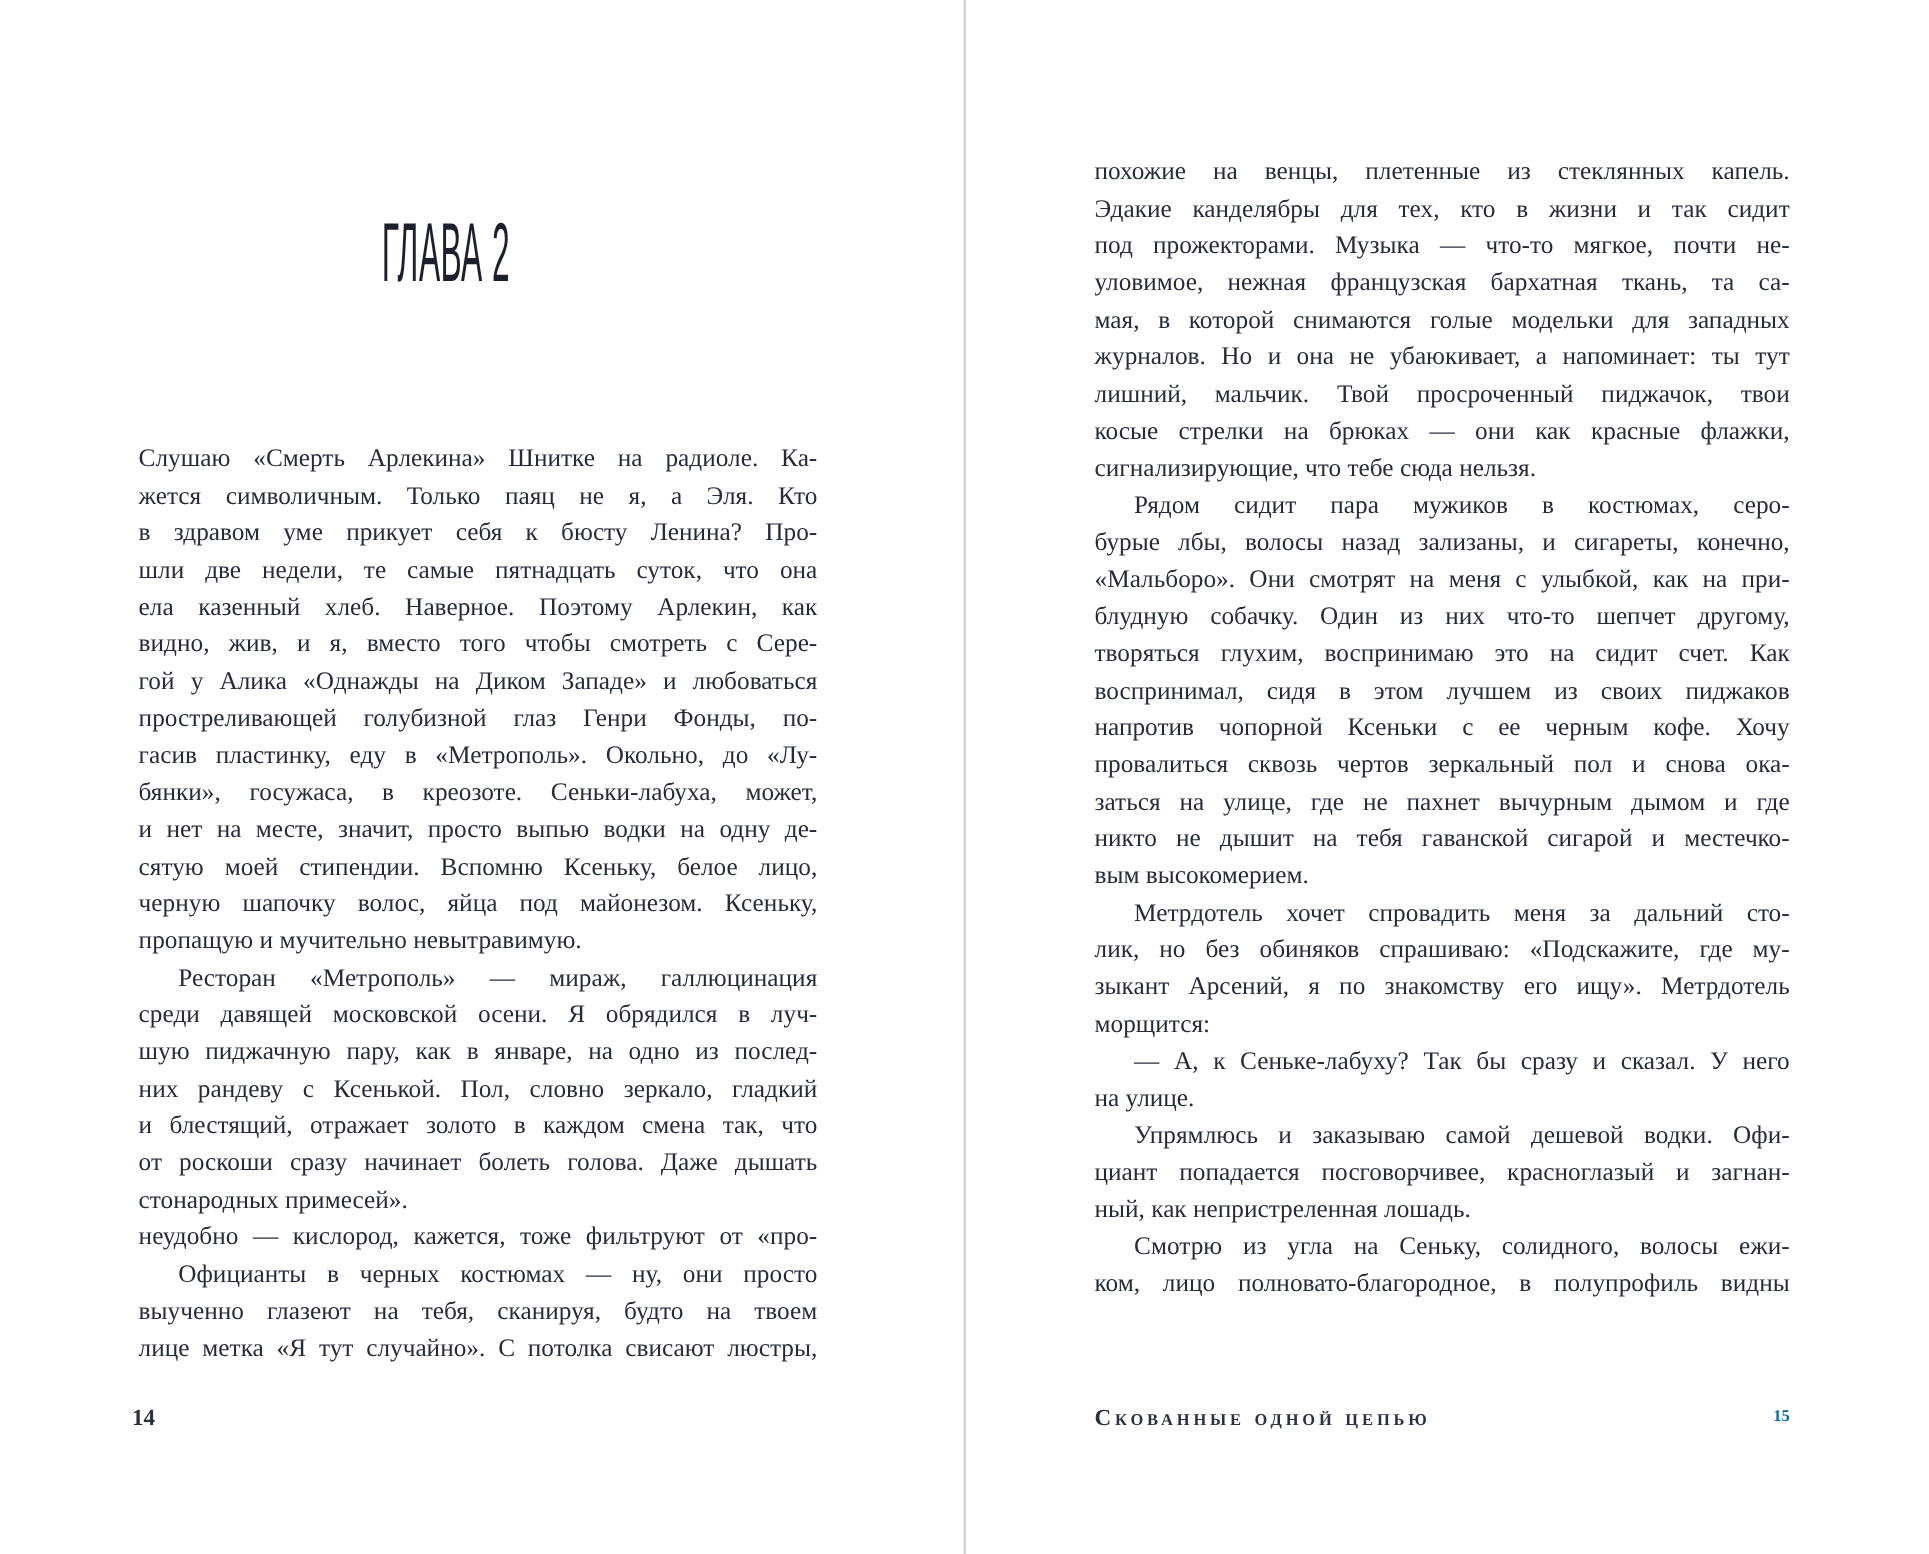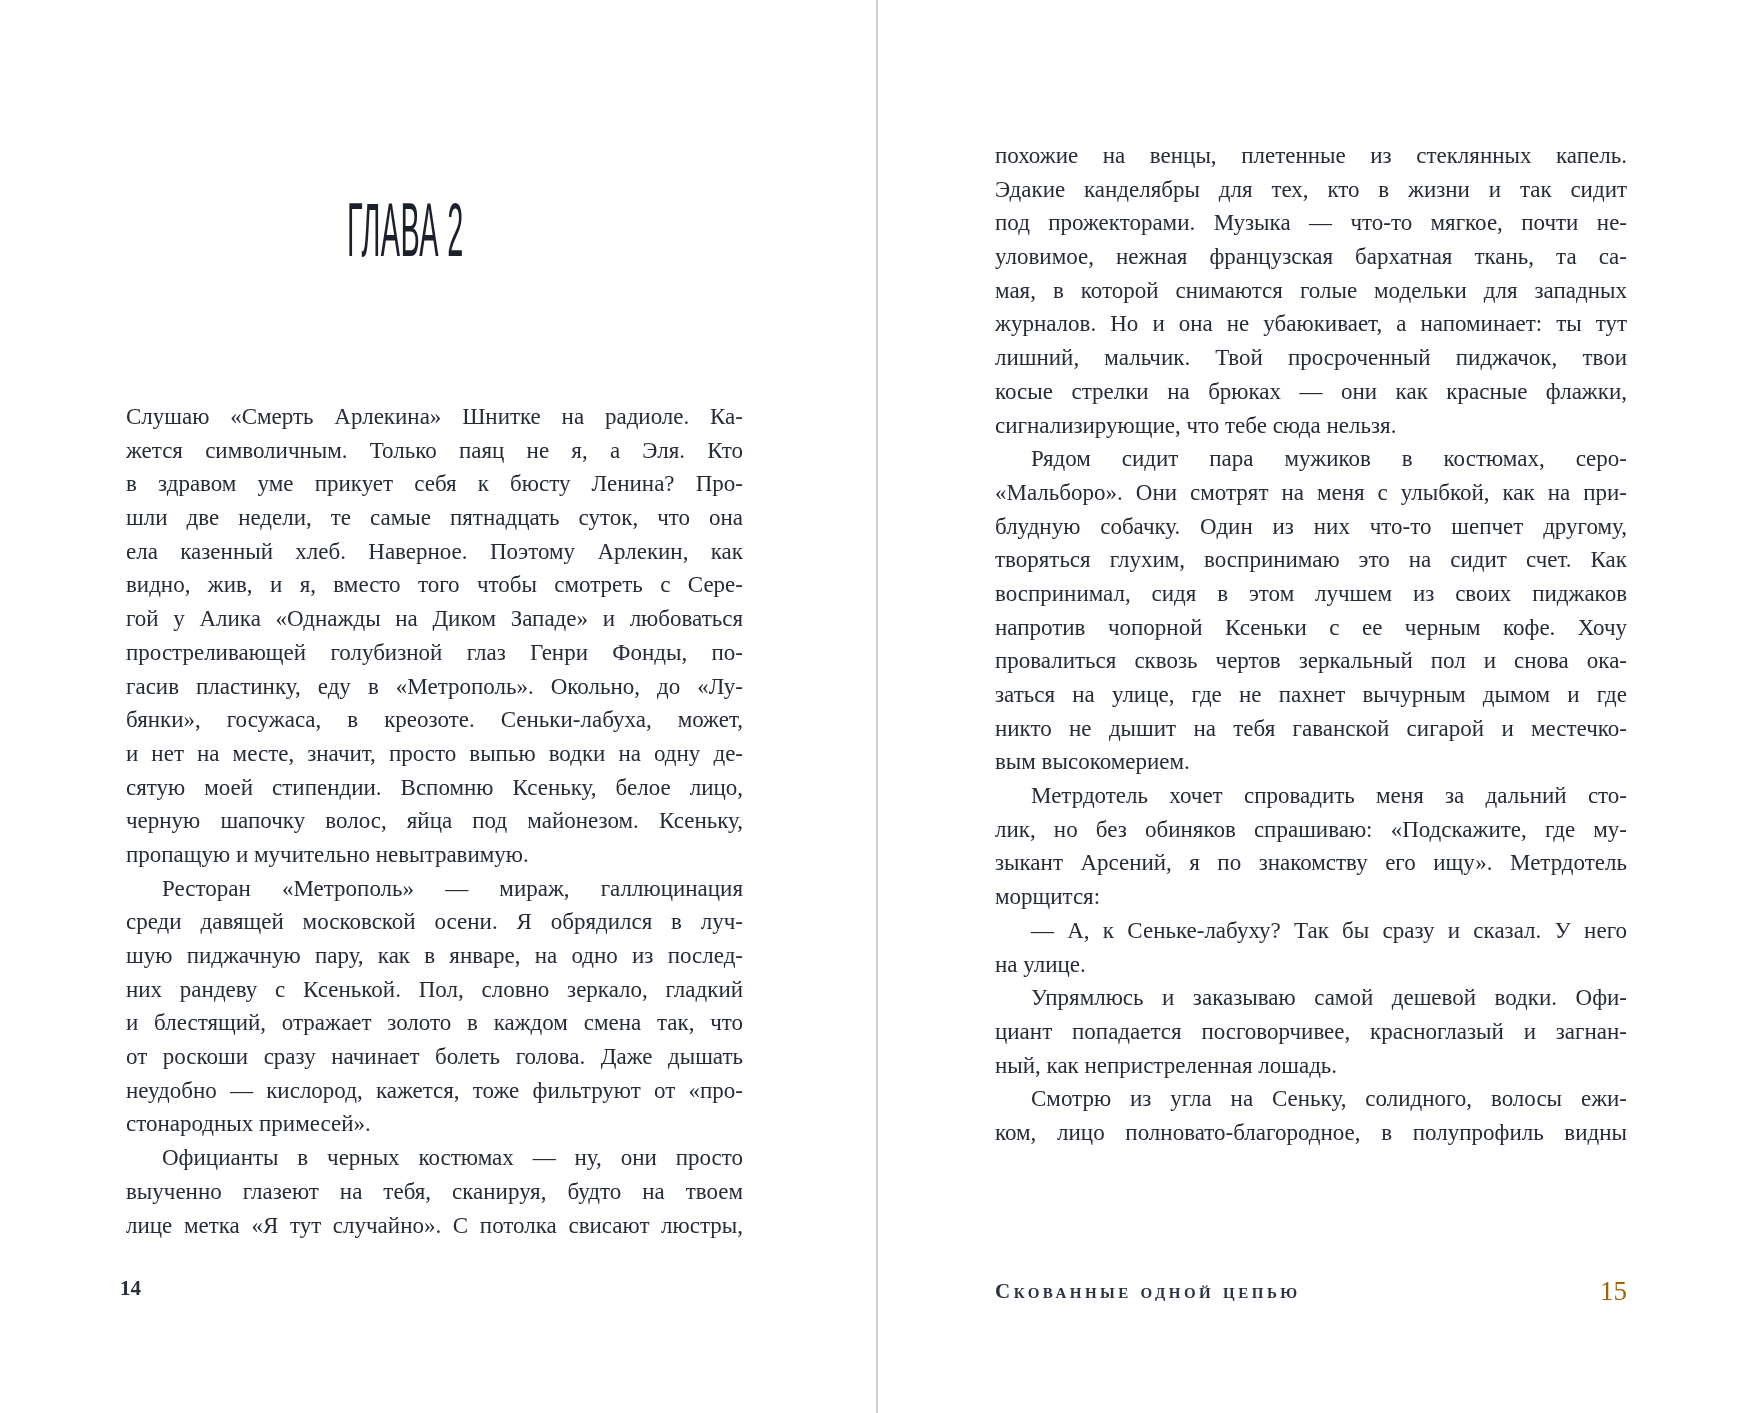--- a/index.html
+++ b/index.html
@@ -49,21 +49,21 @@
   .footer-right {
     position: absolute; left: 995px; top: 1276px; width: 632px;
     display: flex; justify-content: space-between; align-items: center; gap: 44px;
   }
   .running-title {
     font-variant: small-caps;
     font-size: 21px; font-weight: 700;
     letter-spacing: 3.5px; color: #2a3142;
   }
   .pagenum {
-    font-size: 27px; font-weight: 400; color: #a16207;
+    font-size: 15px; font-weight: 700; color: #0369a1;
   }
 </style>
 </head>
 <body>
 
 <div>
 
   <div>
     <h1 class="chapter"><span class="squeeze">ГЛАВА 2</span></h1>
 
@@ -81,22 +81,22 @@
         <div class="line">и нет на месте, значит, просто выпью водки на одну де-</div>
         <div class="line">сятую моей стипендии. Вспомню Ксеньку, белое лицо,</div>
         <div class="line">черную шапочку волос, яйца под майонезом. Ксеньку,</div>
         <div class="line final">пропащую и мучительно невытравимую.</div>
         <div class="line indent">Ресторан «Метрополь» — мираж, галлюцинация</div>
         <div class="line">среди давящей московской осени. Я обрядился в луч-</div>
         <div class="line">шую пиджачную пару, как в январе, на одно из послед-</div>
         <div class="line">них рандеву с Ксенькой. Пол, словно зеркало, гладкий</div>
         <div class="line">и блестящий, отражает золото в каждом смена так, что</div>
         <div class="line">от роскоши сразу начинает болеть голова. Даже дышать</div>
+        <div class="line final">стонародных примесей».</div>
         <div class="line">неудобно — кислород, кажется, тоже фильтруют от «про-</div>
-        <div class="line final">стонародных примесей».</div>
         <div class="line indent">Официанты в черных костюмах — ну, они просто</div>
         <div class="line">выученно глазеют на тебя, сканируя, будто на твоем</div>
         <div class="line">лице метка «Я тут случайно». С потолка свисают люстры,</div>
       </div>
 
     <div class="footer-left">14</div>
   </div>
 
   <div class="divider"></div>
 
@@ -105,20 +105,21 @@
         <div class="line">похожие на венцы, плетенные из стеклянных капель.</div>
         <div class="line">Эдакие канделябры для тех, кто в жизни и так сидит</div>
         <div class="line">под прожекторами. Музыка — что-то мягкое, почти не-</div>
         <div class="line">уловимое, нежная французская бархатная ткань, та са-</div>
         <div class="line">мая, в которой снимаются голые модельки для западных</div>
         <div class="line">журналов. Но и она не убаюкивает, а напоминает: ты тут</div>
         <div class="line">лишний, мальчик. Твой просроченный пиджачок, твои</div>
         <div class="line">косые стрелки на брюках — они как красные флажки,</div>
         <div class="line final">сигнализирующие, что тебе сюда нельзя.</div>
         <div class="line indent">Рядом сидит пара мужиков в костюмах, серо-</div>
+        <div class="line">бурые лбы, волосы назад зализаны, и сигареты, конечно,</div>
         <div class="line">«Мальборо». Они смотрят на меня с улыбкой, как на при-</div>
         <div class="line">блудную собачку. Один из них что-то шепчет другому,</div>
         <div class="line">творяться глухим, воспринимаю это на сидит счет. Как</div>
         <div class="line">воспринимал, сидя в этом лучшем из своих пиджаков</div>
         <div class="line">напротив чопорной Ксеньки с ее черным кофе. Хочу</div>
         <div class="line">провалиться сквозь чертов зеркальный пол и снова ока-</div>
         <div class="line">заться на улице, где не пахнет вычурным дымом и где</div>
         <div class="line">никто не дышит на тебя гаванской сигарой и местечко-</div>
         <div class="line final">вым высокомерием.</div>
         <div class="line indent">Метрдотель хочет спровадить меня за дальний сто-</div>

